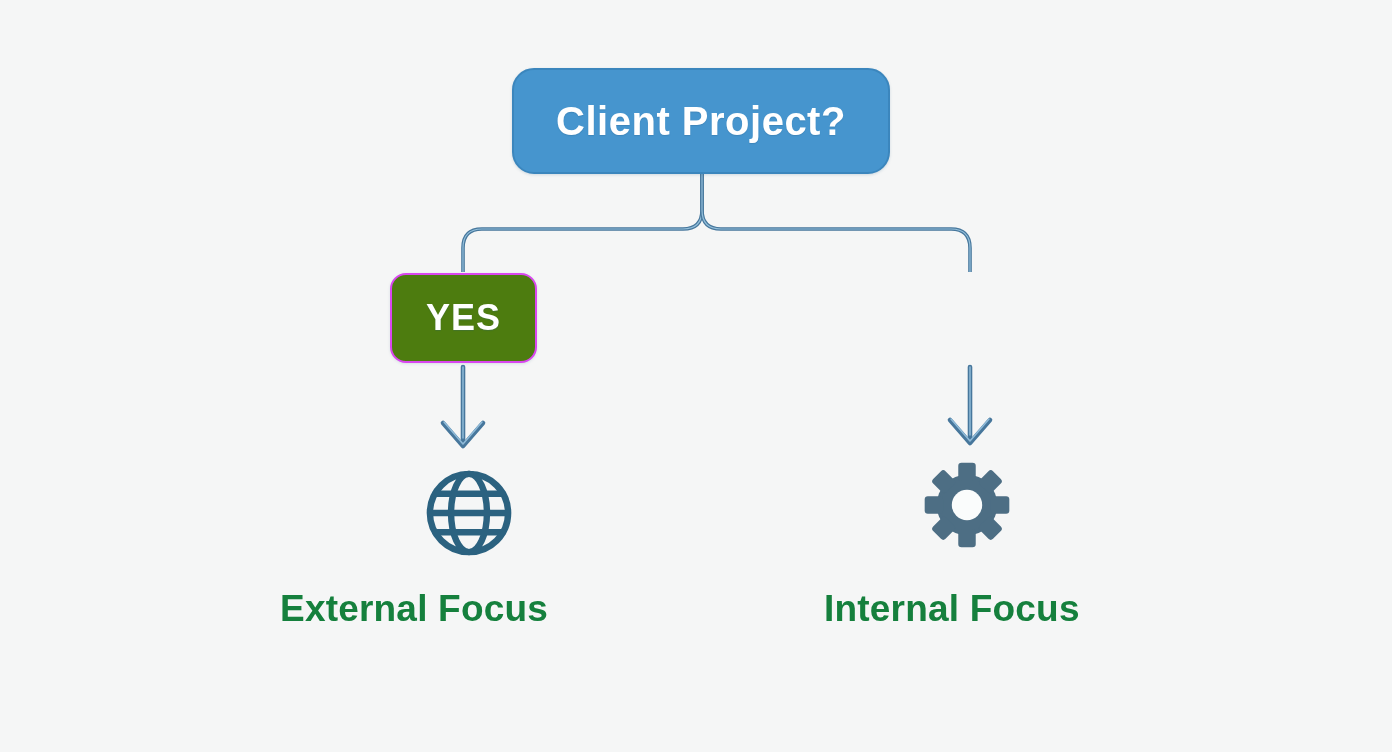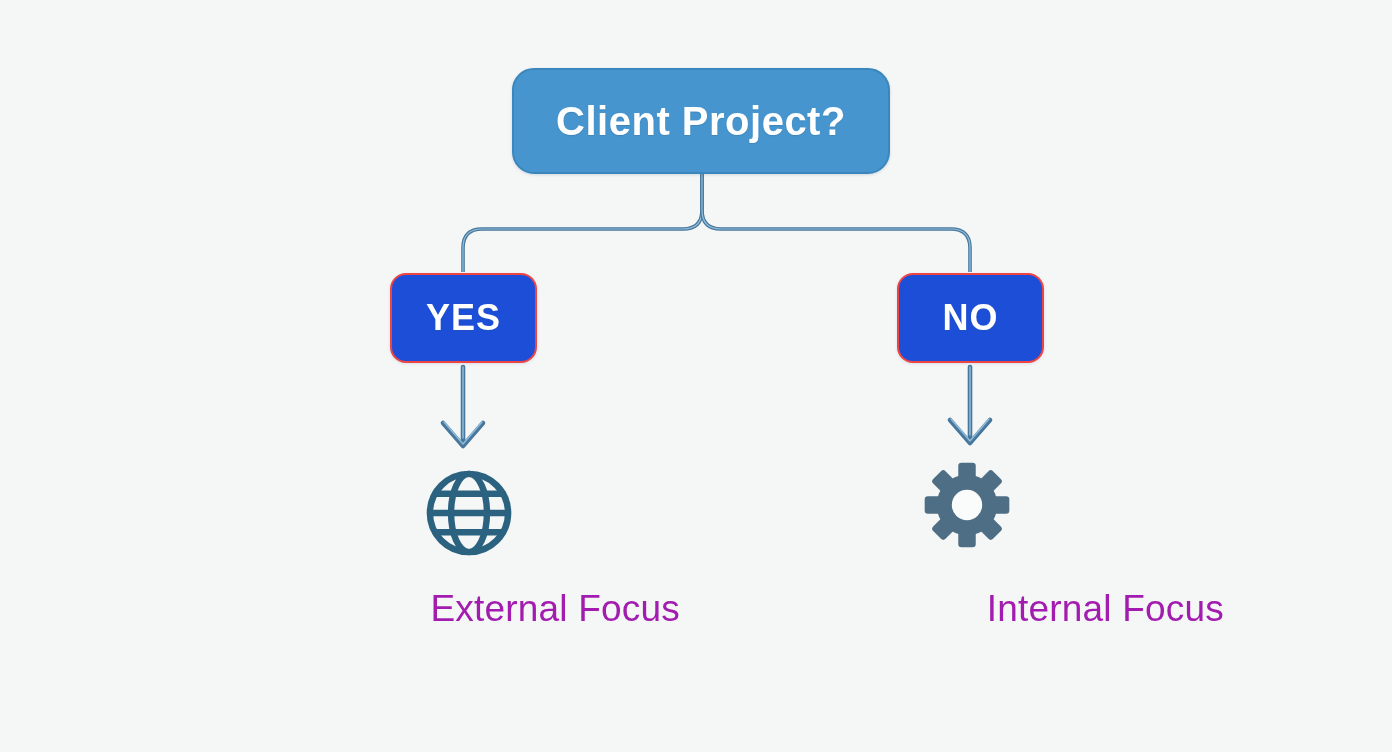--- a/index.html
+++ b/index.html
@@ -33,38 +33,38 @@
   .node-root {
     left: 512px; top: 68px; width: 378px; height: 106px;
     background: #4695ce;
     border: 2px solid #3b86bd;
     border-radius: 22px;
     font-size: 40px; font-weight: 600; letter-spacing: 0.5px;
     box-shadow: 0 1px 3px rgba(40, 90, 130, 0.18);
   }
   .node-branch {
     width: 147px; height: 90px;
-    background: #1d4ed8;
-    border: 2px solid #ef4444;
+    background: #4d7c0f;
+    border: 2px solid #d946ef;
     border-radius: 16px;
     font-size: 36px; font-weight: 700; letter-spacing: 1px;
     box-shadow: 0 1px 3px rgba(40, 90, 130, 0.14);
   }
   .node-yes { left: 390px; top: 273px; }
   .node-no  { left: 897px; top: 273px; }
   .icon-wrap { position: absolute; width: 92px; height: 92px; }
   .icon-globe { left: 423px; top: 467px; }
   .icon-gear  { left: 921px; top: 459px; }
   .icon-wrap svg { width: 100%; height: 100%; display: block; }
   .outcome {
     position: absolute; top: 588px;
     width: 400px;
-    text-align: right;
-    font-size: 37px; font-weight: 400;
-    color: #a21caf;
+    text-align: left;
+    font-size: 37px; font-weight: 700;
+    color: #15803d;
     letter-spacing: 0.2px;
   }
   .outcome-left  { left: 280px; }
   .outcome-right { left: 824px; }
 </style>
 </head>
 <body>
 
 <div class="stage">
 
@@ -88,23 +88,20 @@
   </svg>
 
   <div class="node node-root">
     <span>Client Project?</span>
   </div>
 
   <div class="node node-branch node-yes">
     <span>YES</span>
   </div>
 
-  <div class="node node-branch node-no">
-    <span>NO</span>
-  </div>
 
   <div class="icon-wrap icon-globe">
     <svg viewBox="0 0 100 100" xmlns="http://www.w3.org/2000/svg" fill="none" stroke="#2b6280" stroke-width="7" stroke-linecap="round">
       <circle cx="50" cy="50" r="42.5"></circle>
       <ellipse cx="50" cy="50" rx="19.5" ry="42.5"></ellipse>
       <line x1="8" y1="50" x2="92" y2="50"></line>
       <line x1="13.5" y1="29" x2="86.5" y2="29"></line>
       <line x1="13.5" y1="71" x2="86.5" y2="71"></line>
     </svg>
   </div>

